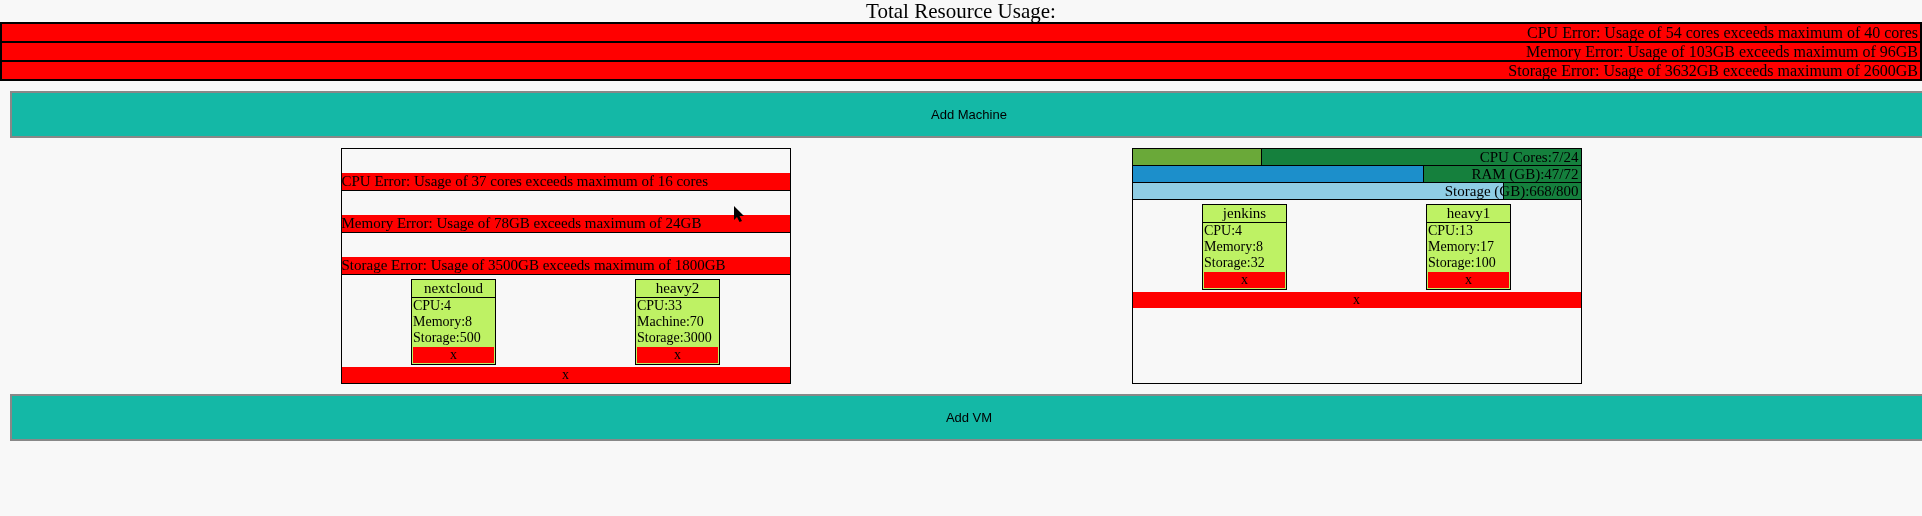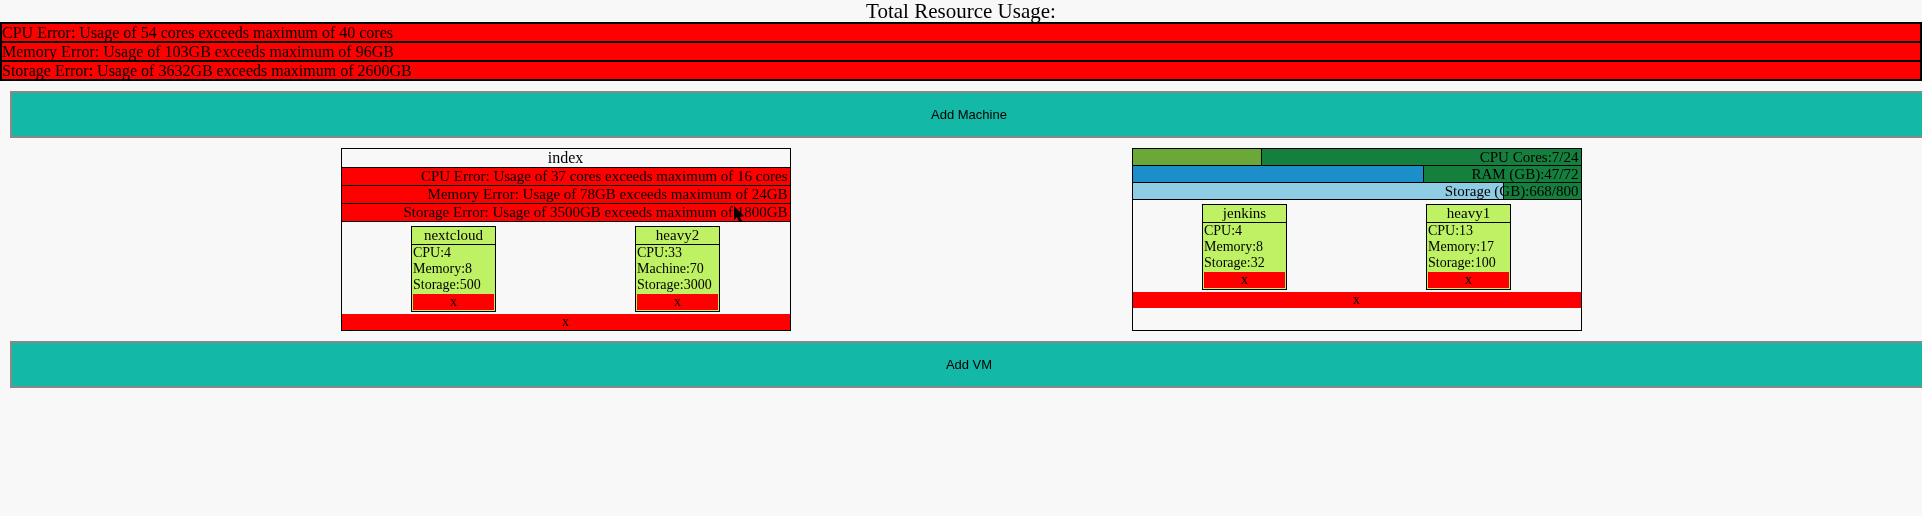--- a/index.html
+++ b/index.html
@@ -15,20 +15,21 @@
     font-size: 21px;
     padding: 0;
     line-height: 22px;
   }
   .error-block {
     border: 1px solid #000;
   }
   .error-row {
     background: #ff0000;
     border: 1px solid #000;
+    text-align: right;
     font-size: 16px;
     line-height: 17px;
     padding-right: 2px;
   }
   .wide-btn {
     display: block;
     width: calc(100% - 4px);
     margin: 10px;
     background: #14b8a6;
     border: 2px solid #888;
@@ -49,24 +50,25 @@
   }
   .machine-header {
     text-align: center;
     border-bottom: 1px solid #000;
     font-size: 16px;
     line-height: 18px;
   }
   .m-error {
     background: #ff0000;
     border-bottom: 1px solid #000;
-    text-align: right;
+    text-align: left;
     font-size: 15px;
     line-height: 17px;
     padding-right: 2px;
+    margin-top: 24px;
   }
   .bar-row {
     position: relative;
     border-bottom: 1px solid #000;
     height: 17px;
     font-size: 15px;
     line-height: 17px;
     text-align: right;
     padding-right: 2px;
     background: #15803d;
@@ -130,21 +132,20 @@
 <div class="error-block" id="global-errors">
     <div class="error-row">CPU Error: Usage of 54 cores exceeds maximum of 40 cores</div>
     <div class="error-row">Memory Error: Usage of 103GB exceeds maximum of 96GB</div>
     <div class="error-row">Storage Error: Usage of 3632GB exceeds maximum of 2600GB</div>
   </div>
 
 <button class="wide-btn">Add Machine</button>
 
 <div class="machines" id="machines">
     <div class="machine">
-      <div class="machine-header">index</div>
       <div class="m-error">CPU Error: Usage of 37 cores exceeds maximum of 16 cores</div>
       <div class="m-error">Memory Error: Usage of 78GB exceeds maximum of 24GB</div>
       <div class="m-error">Storage Error: Usage of 3500GB exceeds maximum of 1800GB</div>
       <div class="vms">
         <div class="vm">
           <div class="vm-name">nextcloud</div>
           <div class="vm-stat">CPU:4</div>
           <div class="vm-stat">Memory:8</div>
           <div class="vm-stat">Storage:500</div>
           <div class="vm-del">x</div>

